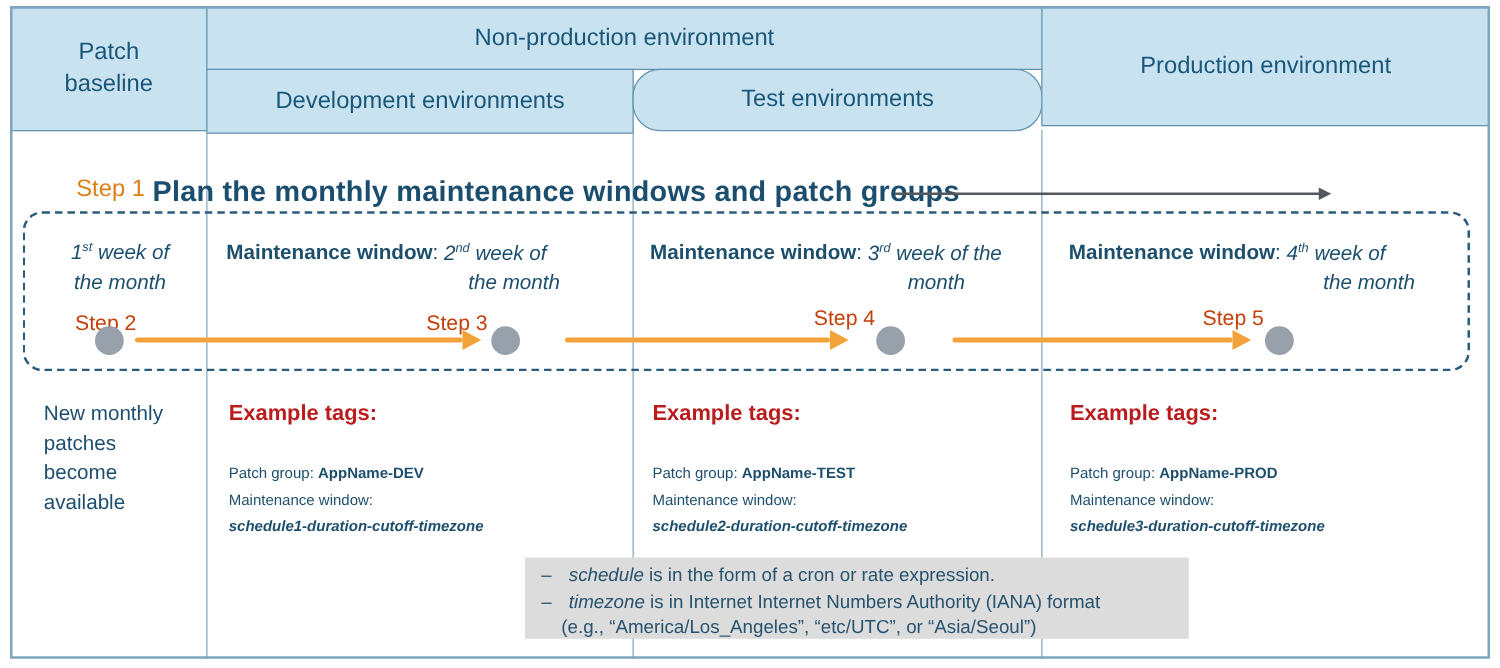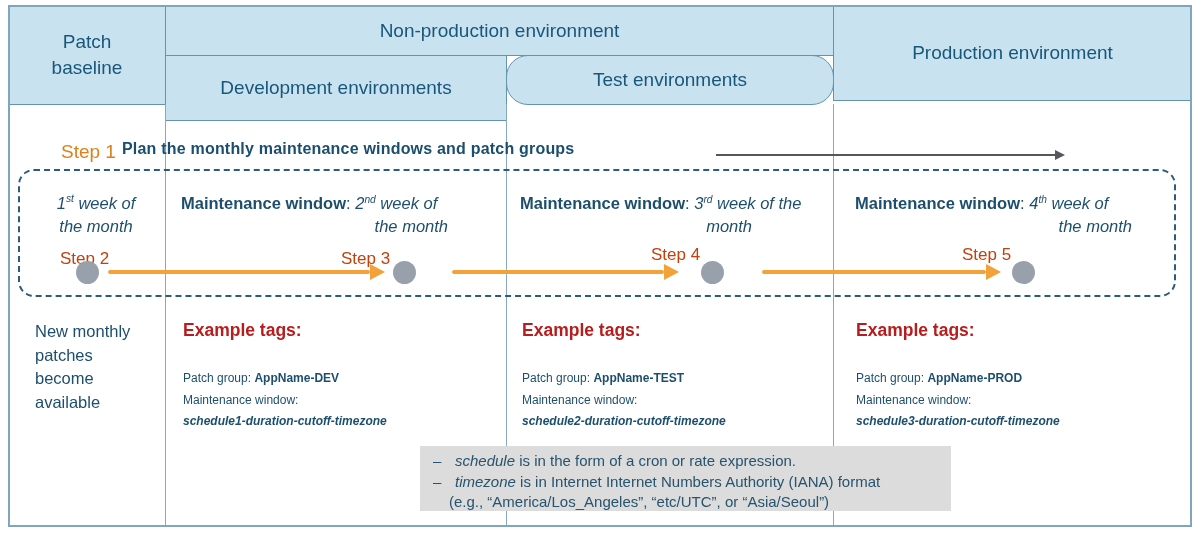--- a/index.html
+++ b/index.html
@@ -5,52 +5,52 @@
   * { margin:0; padding:0; box-sizing:border-box; }
   body { background:#ffffff; font-family:"Liberation Sans", sans-serif; }
   .canvas { position:relative; width:1200px; height:534px; background:#ffffff; color:#1d4f6d; overflow:hidden;text-decoration:underline; }
 
   
   .cell { position:absolute; background:#c9e2f0; border:1px solid #6494ad;
           display:flex; align-items:center; justify-content:center;
           font-size:19px; color:#19577a; text-align:center; line-height:26px; }
   .cell-patch   { left:8px;   top:5px;  width:158px; height:100px; }
   .cell-nonprod { left:165px; top:5px;  width:669px; height:51px; }
-  .cell-dev     { left:165px; top:55px; width:342px; height:66px; }
+  .cell-dev     { left:165px; top:55px; width:342px; height:52px; }
   .cell-test    { left:506px; top:55px; width:328px; height:50px;border-radius:22px; }
   .cell-prod    { left:833px; top:5px;  width:359px; height:96px; }
 
   .frame { position:absolute; left:8px; top:5px; width:1184px; height:522px;
            border:2px solid #7ea6bc; pointer-events:none; }
   .vline { position:absolute; top:104px; width:1px; height:423px; background:#87a9bd; }
   .vl-1 { left:165px; } .vl-2 { left:506px; } .vl-3 { left:833px; }
 
   
   .step1-label { position:absolute; left:61px; top:141px; font-size:19px; color:#dd8019; }
-  .step1-title { position:absolute; left:122px; top:140px; font-size:16px; font-weight:bold;
+  .step1-title { position:absolute; left:122px; top:140px; font-size:23px; font-weight:bold;
                  color:#1b4e6e; letter-spacing:0.2px; }
   .thin-arrow-line { position:absolute; left:716px; top:154px; width:340px; height:2px; background:#54585c; }
   .thin-arrow-head { position:absolute; left:1055px; top:150px; width:0; height:0;
                      border-left:10px solid #54585c; border-top:5px solid transparent; border-bottom:5px solid transparent; }
 
   
   .dashed-box { position:absolute; left:18px; top:169px; width:1158px; height:128px;
                 border:2px dashed #2b5b7d; border-radius:16px; }
 
   .week, .win { position:absolute; font-size:16.5px; line-height:23px; color:#1d4f6d; }
   .italic { font-style:italic; }
   sup { font-size:0.62em;text-align:right; }
   .week-baseline { left:36px; top:187px; width:120px; text-align:center; font-style:italic; }
   .win-dev  { left:181px; top:187px; width:300px; }
   .win-test { left:520px; top:187px; width:312px; }
   .win-prod { left:855px; top:187px; width:285px; }
   .win .lbl { font-weight:bold; }
   .win .line2 { font-style:italic; text-align:right; }
   .win-dev  .line2 { padding-right:33px; }
-  .win-test .line2 { padding-right:80px; }
+  .win-test .line2 { padding-right:60px; }
   .win-prod .line2 { padding-right:8px; }
 
   .step-label { position:absolute; font-size:17px; color:#c2410c; }
   .sl-2 { left:60px;  top:249px; } .sl-3 { left:341px; top:249px; }
   .sl-4 { left:651px; top:245px; } .sl-5 { left:962px; top:245px; }
 
   .circle { position:absolute; width:23px; height:23px; border-radius:50%; background:#97a0ab; top:261px; }
   .c-2 { left:76px; } .c-3 { left:393px; } .c-4 { left:701px; } .c-5 { left:1012px; }
 
   .oarrow-line { position:absolute; top:270px; height:4px; background:#f2a239; border-radius:2px; }

